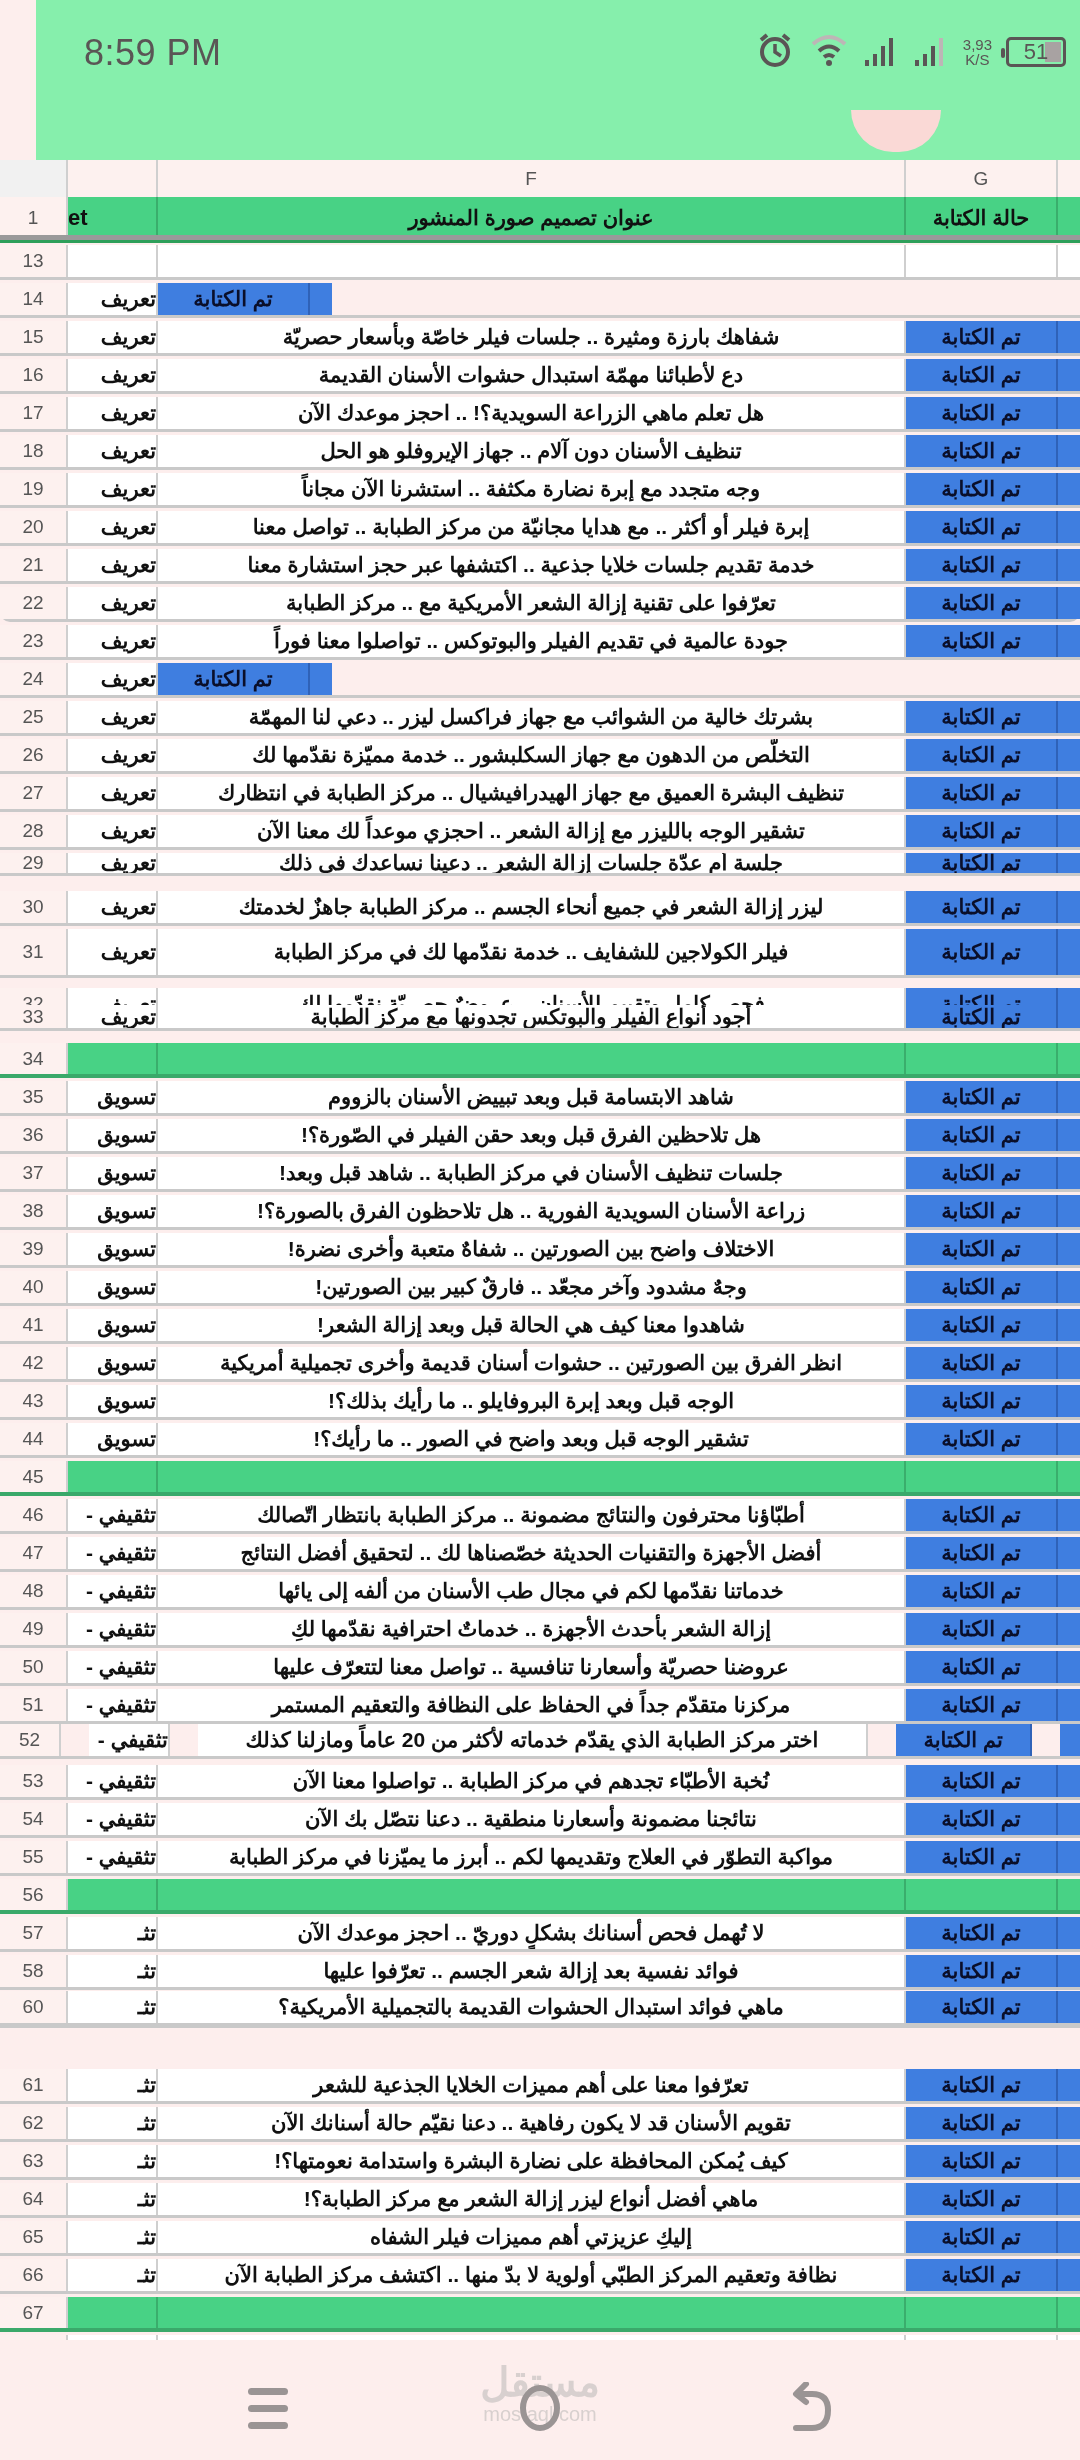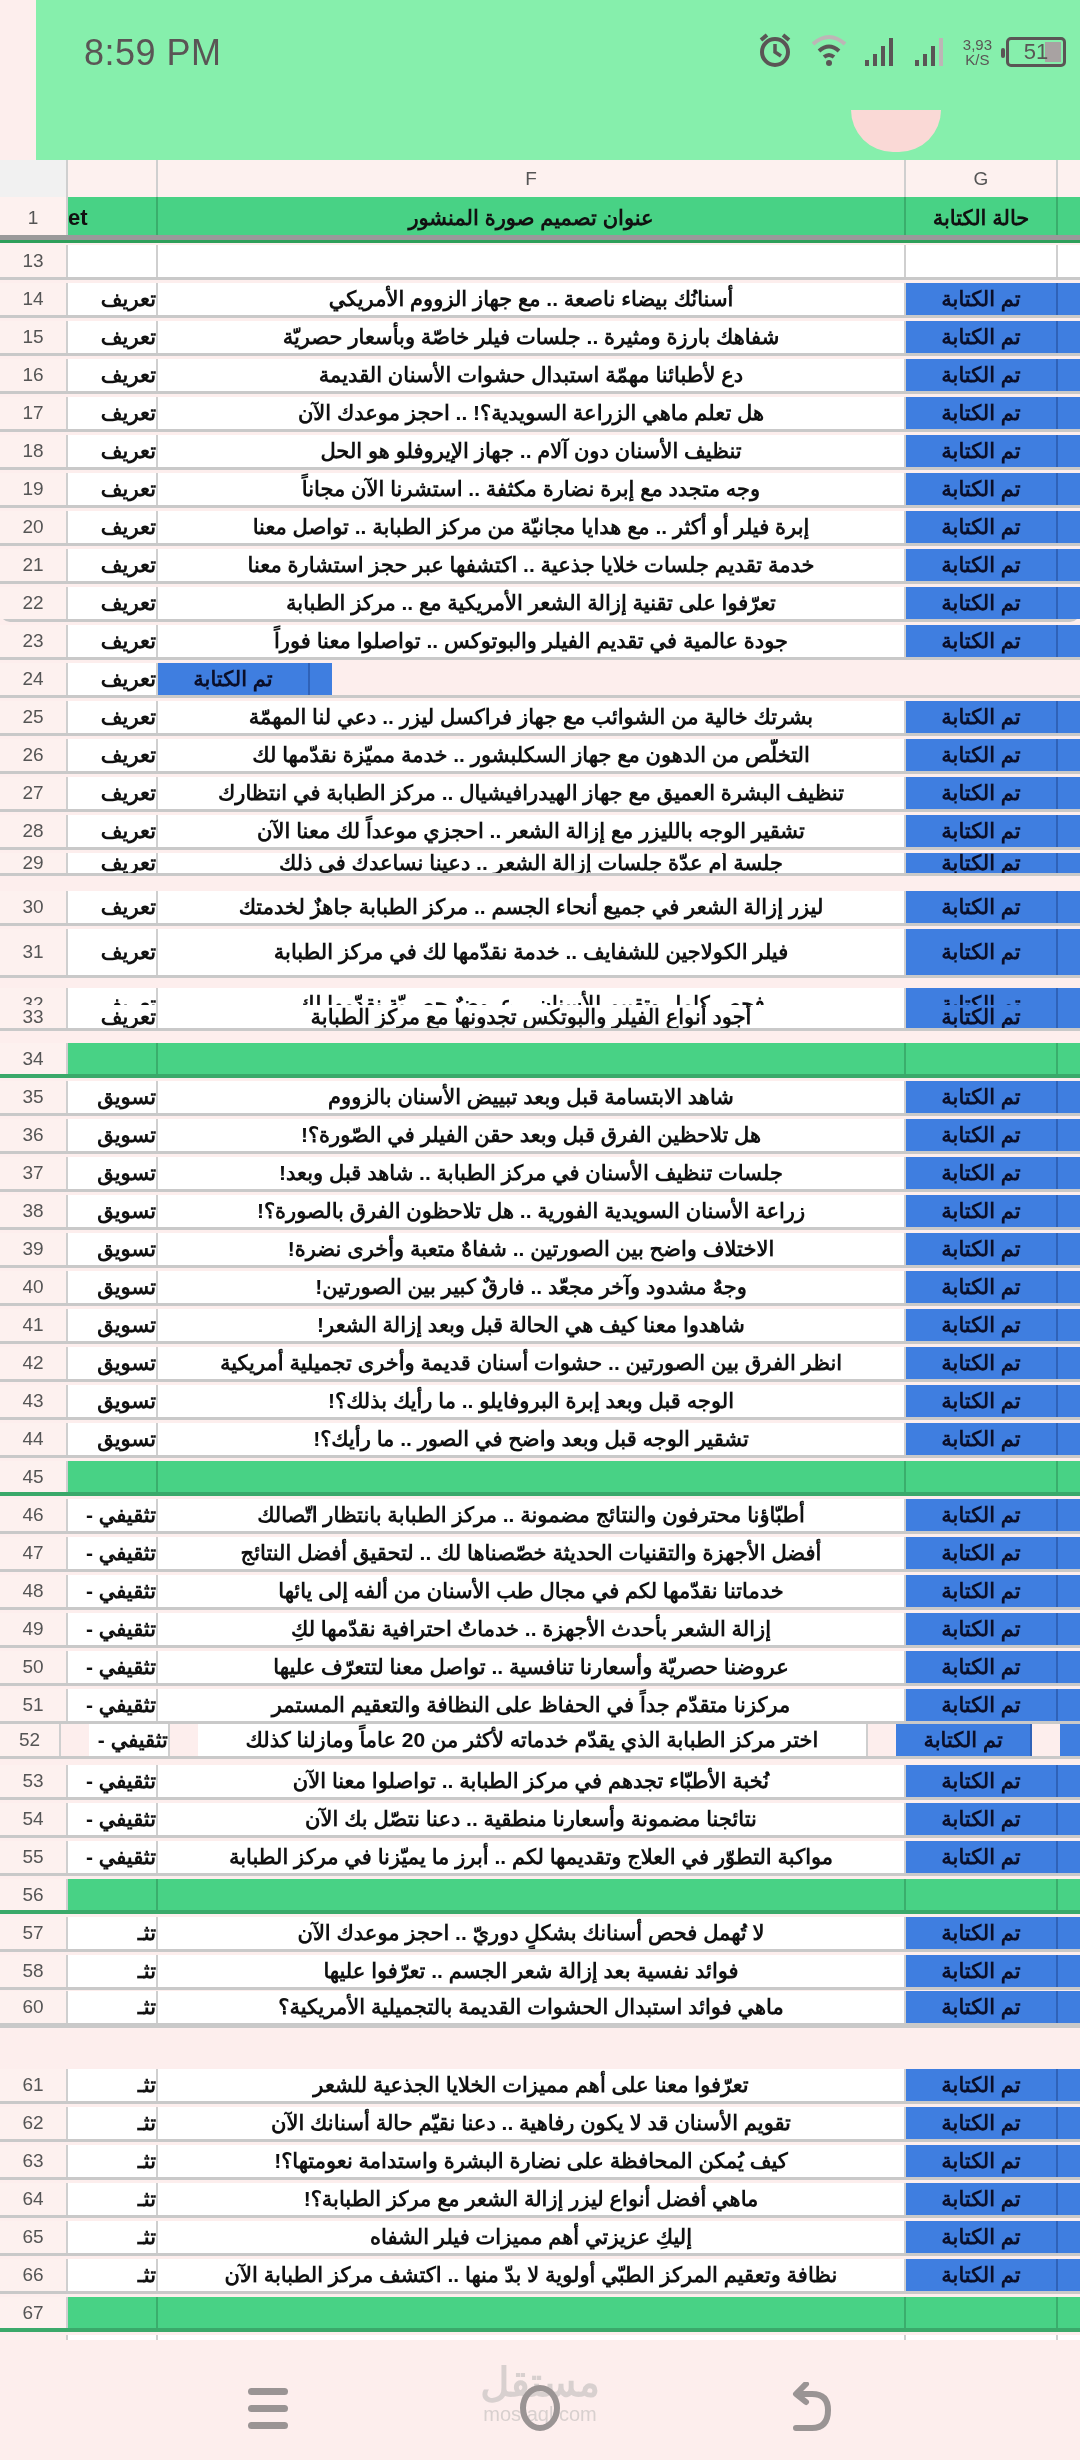--- a/index.html
+++ b/index.html
@@ -130,21 +130,20 @@
         </div>
         <div class="cell c-f"></div>
         <div class="cell c-g"></div>
         <div class="cell c-h"></div>
       </div>
       <div class="row data" style="top: 123px; height: 35px;">
         <div class="cell c-rn">14</div>
         <div class="cell c-e">
           <span>تعريف</span>
         </div>
-        <div class="cell c-f">أسنانُك بيضاء ناصعة .. مع جهاز الزووم الأمريكي</div>
         <div class="cell c-g">تم الكتابة</div>
         <div class="cell c-h"></div>
       </div>
       <div class="row data" style="top: 161px; height: 35px;">
         <div class="cell c-rn">15</div>
         <div class="cell c-e">
           <span>تعريف</span>
         </div>
         <div class="cell c-f">شفاهك بارزة ومثيرة .. جلسات فيلر خاصّة وبأسعار حصريّة</div>
         <div class="cell c-g">تم الكتابة</div>

